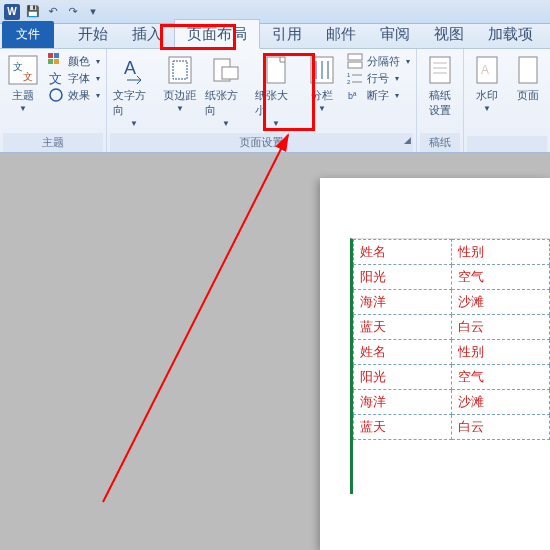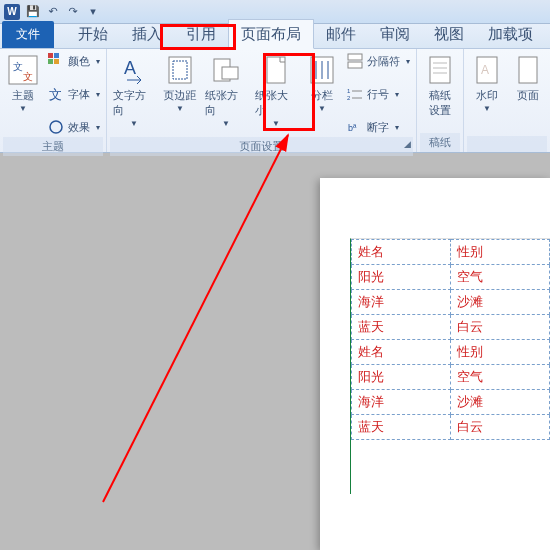--- a/index.html
+++ b/index.html
@@ -18,29 +18,29 @@
 .ribbon { height: 104px; background: linear-gradient(#f4f8fd,#e8eef8); display: flex; border-bottom: 1px solid #a7bcd6; }
 .group { border-right: 1px solid #cdd9eb; display: flex; flex-direction: column; padding: 2px 3px 0; }
 .group-body { flex: 1; display: flex; align-items: flex-start; gap: 2px; }
 .group-label { text-align: center; font-size: 11px; color: #5a728f; padding: 2px 0; background: rgba(210, 222, 240, 0.5); position: relative; }
 .group-label .launcher { position: absolute; right: 2px; top: 2px; font-size: 9px; color: #5a728f; }
 
 .vbtn { display: flex; flex-direction: column; align-items: center; justify-content: flex-start; padding: 3px 3px 0; font-size: 11px; color: #3b5375; min-width: 40px; cursor: pointer; }
 .vbtn .ic { width: 32px; height: 32px; display: flex; align-items: center; justify-content: center; margin-bottom: 2px; }
 .vbtn .arr { font-size: 8px; margin-top: 1px; }
 
-.small-stack { display: flex; flex-direction: column; gap: 17px; padding: 2px 3px; }
+.small-stack { display: flex; flex-direction: column; gap: 1px; padding: 2px 3px; }
 .small-item { display: flex; align-items: center; gap: 4px; font-size: 11px; color: #3b5375; cursor: pointer; white-space: nowrap; }
 .small-item .sic { width: 16px; height: 16px; display: flex; align-items: center; justify-content: center; font-size: 12px; }
 .small-item .sarr { font-size: 8px; margin-left: 2px; }
 
 svg { display: block; }
 
 .doc-area { position: absolute; left: 320px; top: 178px; width: 230px; height: 372px; background: #fff; box-shadow: -2px 2px 8px rgba(0,0,0,0.3); }
-.doc-margin { position: absolute; left: 30px; top: 60px; width: 200px; height: 256px; border-top: 1px solid #e0e0e0; border-left: 1px solid #15803d; }
+.doc-margin { position: absolute; left: 30px; top: 60px; width: 200px; height: 256px; border-top: 1px solid #e0e0e0; border-left: 3px solid #15803d; }
 .wtable { width: 100%; border-collapse: collapse; }
 .wtable td { border: 1px dashed #7aa0cc; padding: 3px 6px; font-size: 13px; color: #d02020; font-family: SimSun, serif; }
 
 .hl-tab { position: absolute; left: 160px; top: 24px; width: 76px; height: 26px; border: 3px solid #ff0000; pointer-events: none; }
 .hl-size { position: absolute; left: 263px; top: 53px; width: 52px; height: 78px; border: 3px solid #ff0000; pointer-events: none; }
 .arrow-line { position: absolute; pointer-events: none; }
 </style>
 </head>
 <body>
 
@@ -51,22 +51,22 @@
     <span>↶</span>
     <span>↷</span>
     <span>▾</span>
   </div>
 </div>
 
 <div class="tabs">
   <div class="tab-file">文件</div>
   <div class="tab">开始</div>
   <div class="tab">插入</div>
+  <div class="tab active">页面布局</div>
   <div class="tab">引用</div>
-  <div class="tab active">页面布局</div>
   <div class="tab">邮件</div>
   <div class="tab">审阅</div>
   <div class="tab">视图</div>
   <div class="tab">加载项</div>
 </div>
 
 <div class="ribbon">
 
   <div class="group" style="width:111px;">
     <div class="group-body">

